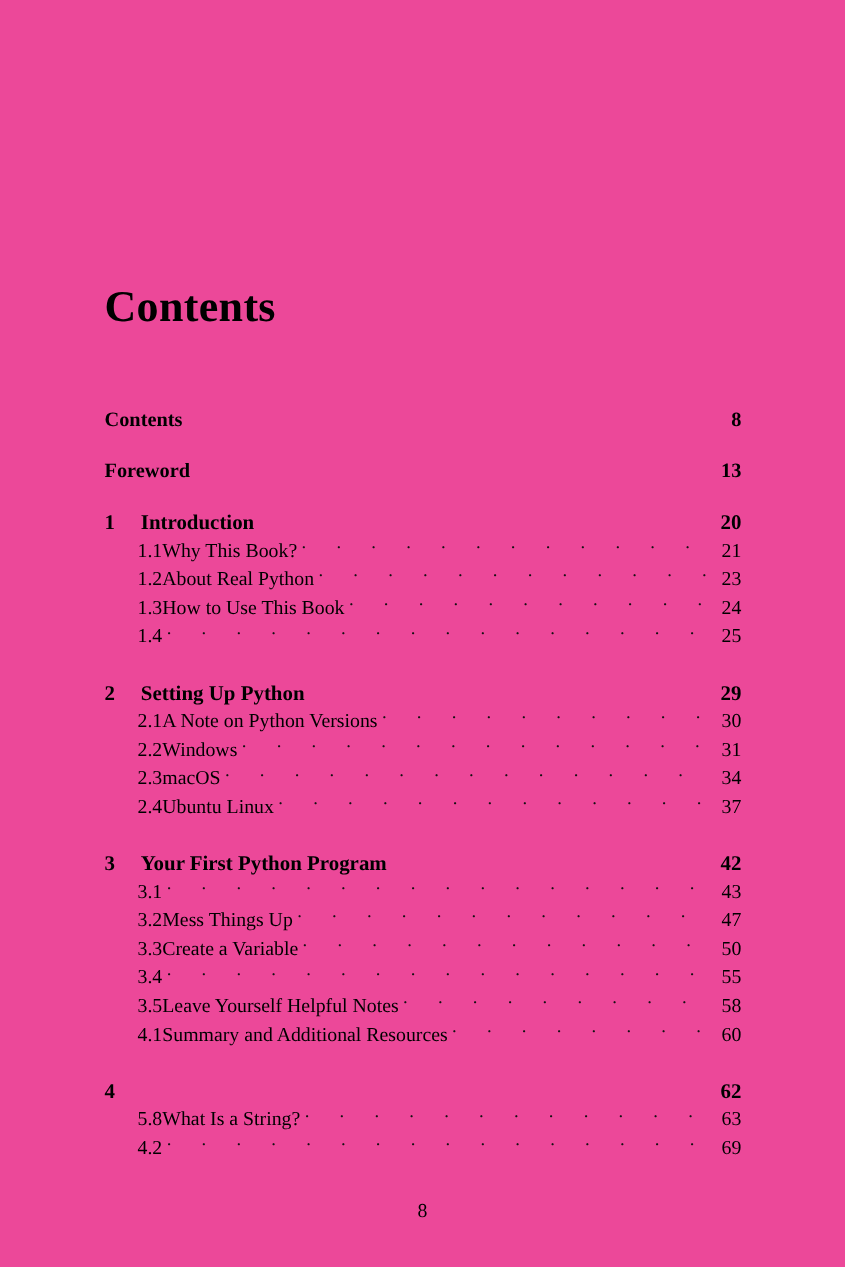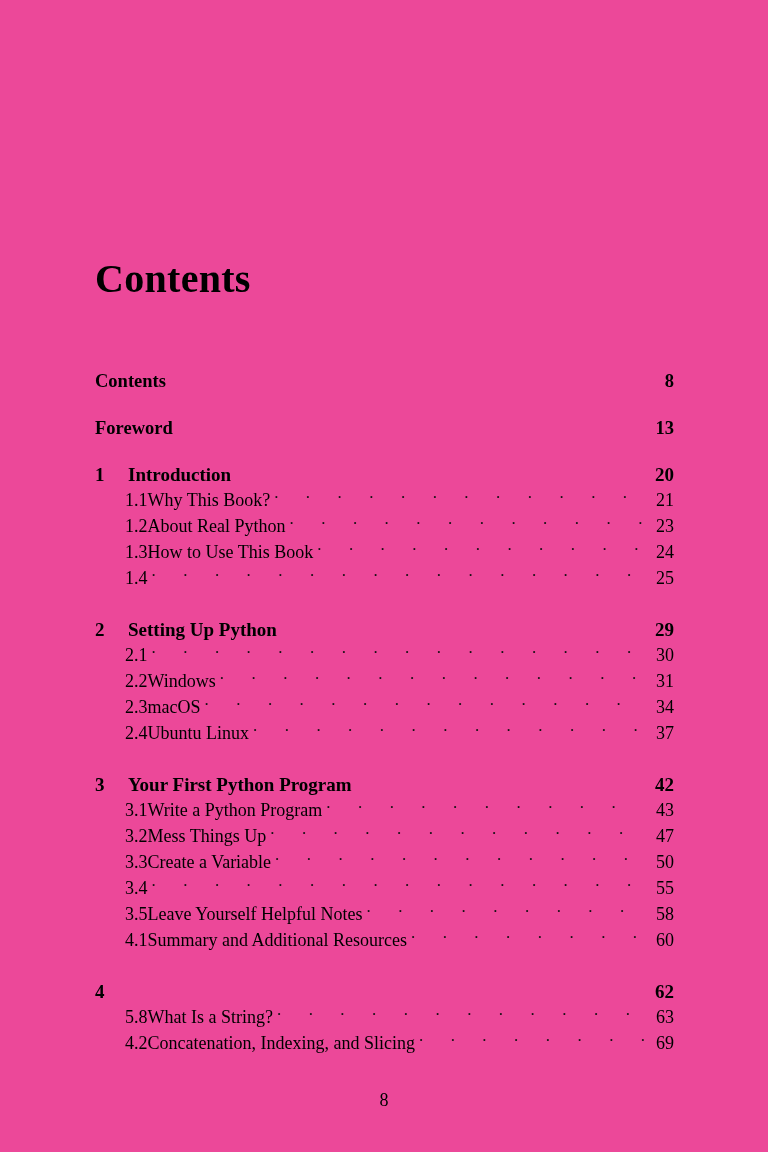--- a/index.html
+++ b/index.html
@@ -206,20 +206,21 @@
 
     <div class="group">
       <div class="entry chapter">
         <span class="num">2</span>
         <span class="label">Setting Up Python</span>
         <span class="leader"></span>
         <span class="page-num">29</span>
       </div>
       <div class="entry section">
         <span class="num">2.1</span>
+        <span class="label">A Note on Python Versions</span>
         <span class="leader">
             <span class="dots">. . . . . . . . . . . . . . . . . . . . . . . . . . . . . . . . . . . . . . . .</span>
           </span>
         <span class="page-num">30</span>
       </div>
       <div class="entry section">
         <span class="num">2.2</span>
         <span class="label">Windows</span>
         <span class="leader">
             <span class="dots">. . . . . . . . . . . . . . . . . . . . . . . . . . . . . . . . . . . . . . . .</span>
@@ -246,21 +247,20 @@
 
     <div class="group">
       <div class="entry chapter">
         <span class="num">3</span>
         <span class="label">Your First Python Program</span>
         <span class="leader"></span>
         <span class="page-num">42</span>
       </div>
       <div class="entry section">
         <span class="num">3.1</span>
-        <span class="label">Write a Python Program</span>
         <span class="leader">
             <span class="dots">. . . . . . . . . . . . . . . . . . . . . . . . . . . . . . . . . . . . . . . .</span>
           </span>
         <span class="page-num">43</span>
       </div>
       <div class="entry section">
         <span class="num">3.2</span>
         <span class="label">Mess Things Up</span>
         <span class="leader">
             <span class="dots">. . . . . . . . . . . . . . . . . . . . . . . . . . . . . . . . . . . . . . . .</span>
@@ -309,21 +309,20 @@
       <div class="entry section">
         <span class="num">5.8</span>
         <span class="label">What Is a String?</span>
         <span class="leader">
             <span class="dots">. . . . . . . . . . . . . . . . . . . . . . . . . . . . . . . . . . . . . . . .</span>
           </span>
         <span class="page-num">63</span>
       </div>
       <div class="entry section">
         <span class="num">4.2</span>
-        <span class="label">Concatenation, Indexing, and Slicing</span>
         <span class="leader">
             <span class="dots">. . . . . . . . . . . . . . . . . . . . . . . . . . . . . . . . . . . . . . . .</span>
           </span>
         <span class="page-num">69</span>
       </div>
     </div>
 
   </div>
 
   <div class="folio">8</div>

